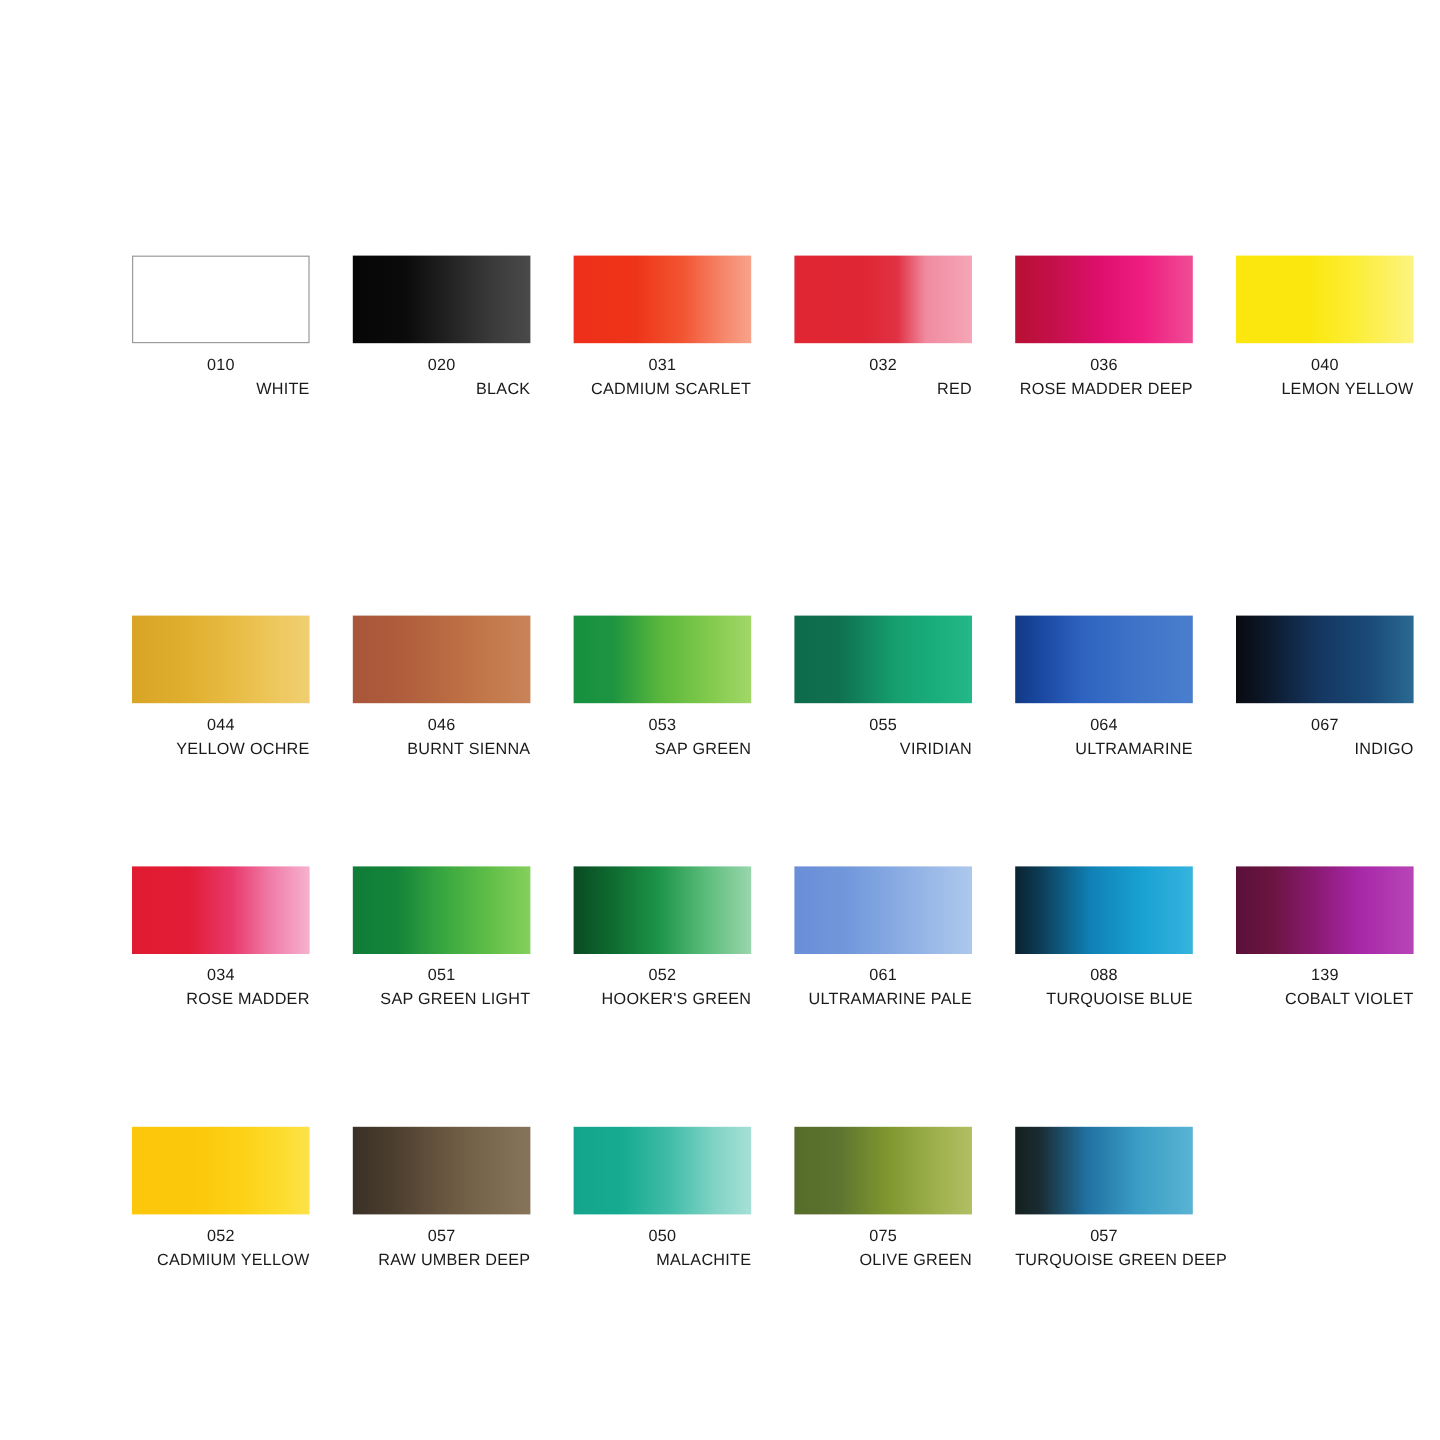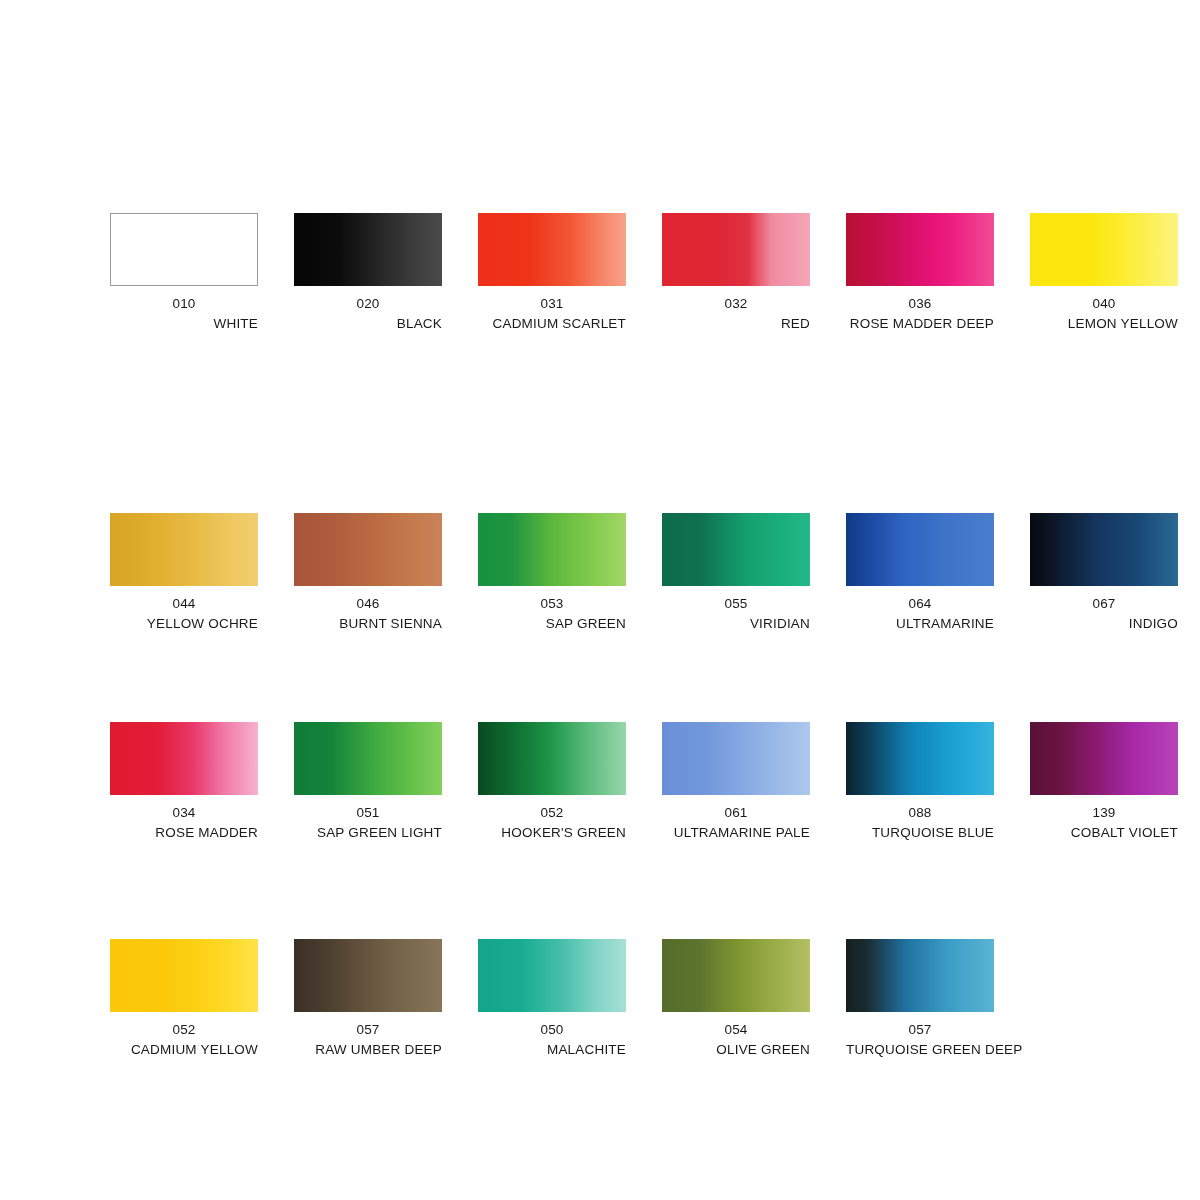--- a/index.html
+++ b/index.html
@@ -172,21 +172,21 @@
       <div class="swatch-code">057</div>
       <div class="swatch-name">RAW UMBER DEEP</div>
     </div>
     <div class="swatch-cell row-3">
       <div class="swatch-chip" style="background: linear-gradient(to right, rgb(20, 164, 140) 0%, rgb(23, 171, 146) 28%, rgb(67, 189, 168) 55%, rgb(130, 212, 198) 80%, rgb(166, 224, 214) 100%);"></div>
       <div class="swatch-code">050</div>
       <div class="swatch-name">MALACHITE</div>
     </div>
     <div class="swatch-cell row-3">
       <div class="swatch-chip" style="background: linear-gradient(to right, rgb(85, 108, 42) 0%, rgb(93, 116, 48) 25%, rgb(127, 150, 47) 52%, rgb(156, 174, 74) 78%, rgb(178, 191, 100) 100%);"></div>
-      <div class="swatch-code">054</div>
+      <div class="swatch-code">075</div>
       <div class="swatch-name">OLIVE GREEN</div>
     </div>
     <div class="swatch-cell row-3">
       <div class="swatch-chip" style="background: linear-gradient(to right, rgb(20, 32, 30) 0%, rgb(26, 44, 50) 14%, rgb(32, 112, 160) 40%, rgb(58, 156, 196) 68%, rgb(90, 180, 212) 100%);"></div>
       <div class="swatch-code">057</div>
       <div class="swatch-name">TURQUOISE GREEN DEEP</div>
     </div>
   </div>
 
 </body></html>

